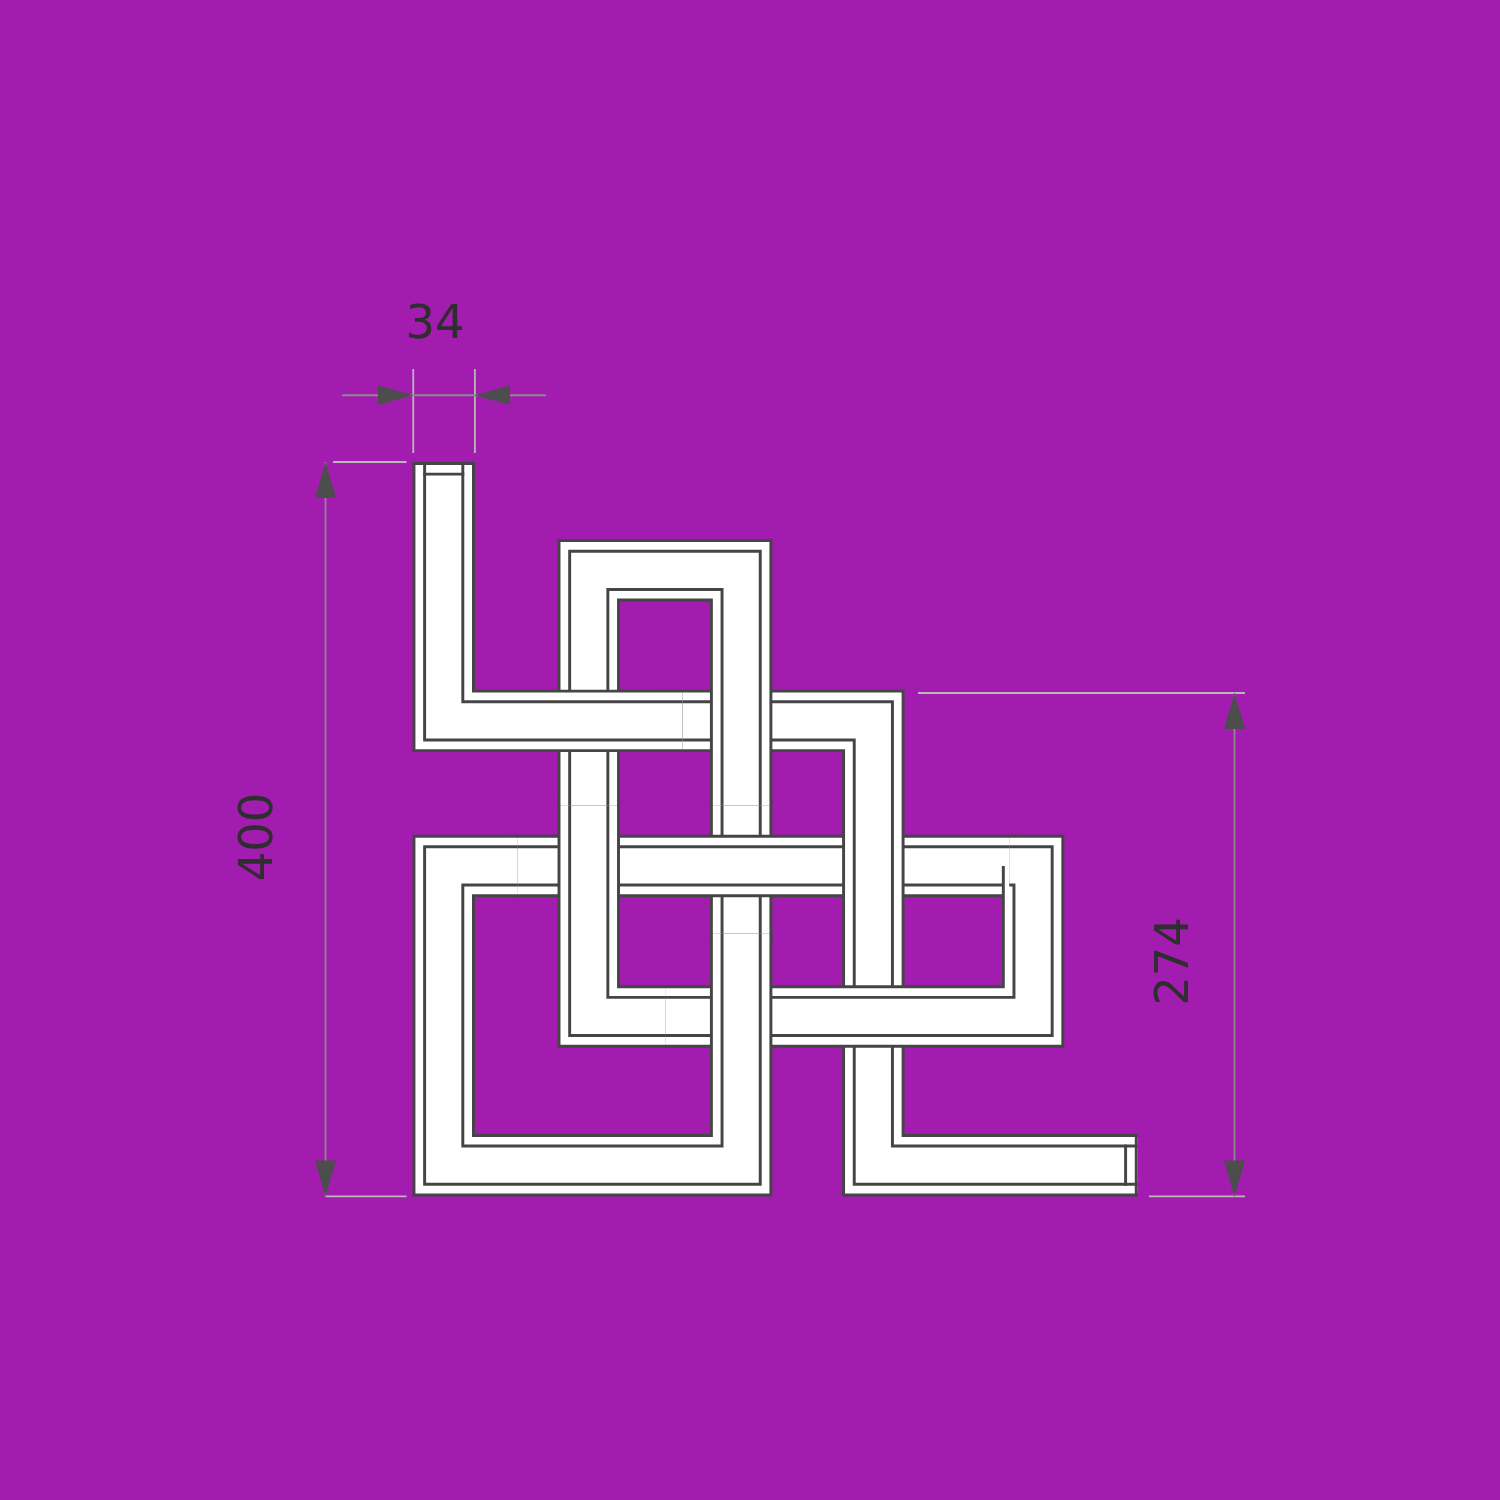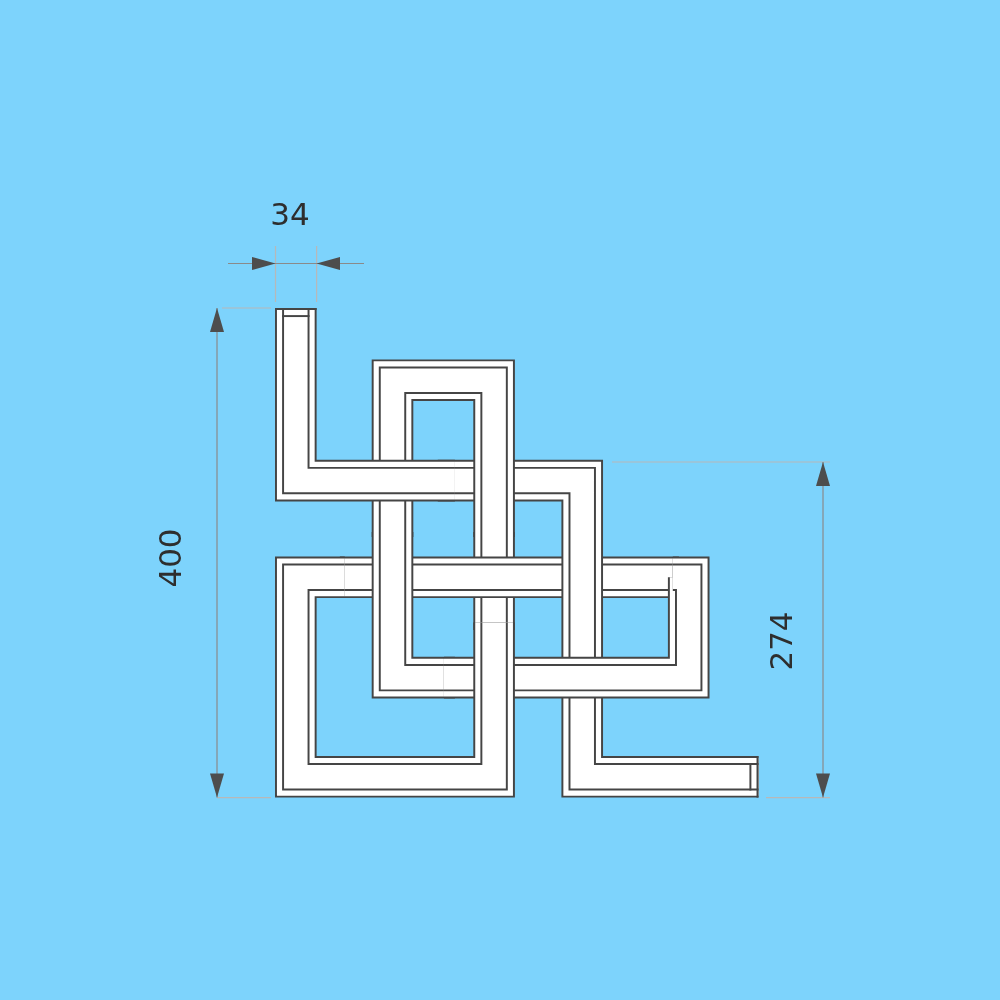--- a/index.html
+++ b/index.html
@@ -8,21 +8,21 @@
     background: #ffffff;
     width: 1000px;
     height: 1000px;
     overflow: hidden;
     font-family: "DejaVu Sans", "Liberation Sans", sans-serif;
   }
   .canvas-wrap {
     position: relative;
     width: 1000px;
     height: 1000px;
-    background: #7dd3fc;
+    background: #a21caf;
   }
   svg { display: block; }
   .dim-text {
     font-family: "DejaVu Sans", "Liberation Sans", sans-serif;
     font-size: 31px;
     fill: #2e2e2e;
   }
   .ext-line { stroke: #b8b8b8; stroke-width: 1.2; fill: none; }
   .dim-line { stroke: #8a8a8a; stroke-width: 1.2; fill: none; }
   .arrow    { fill: #4d4d4d; stroke: none; }

